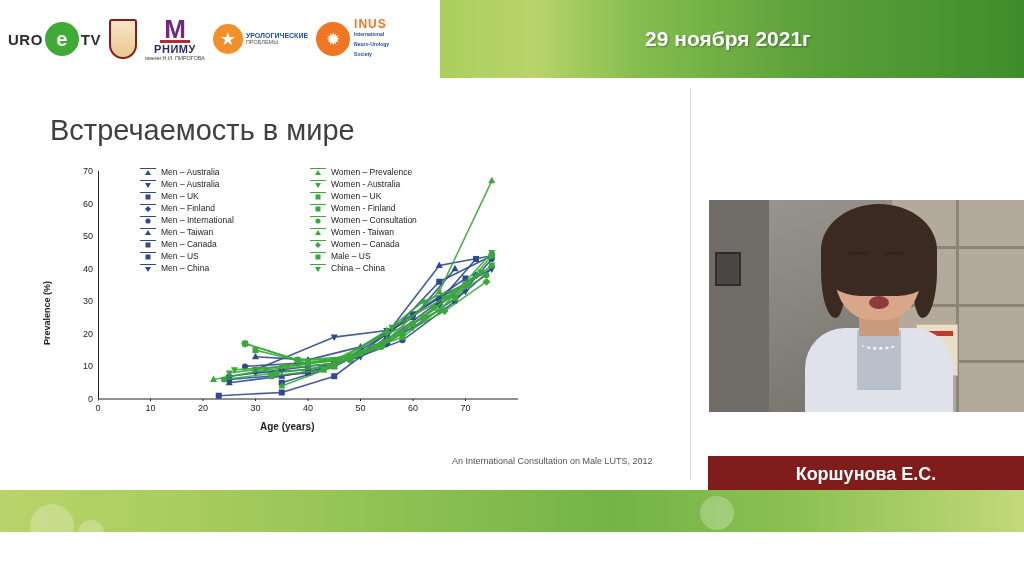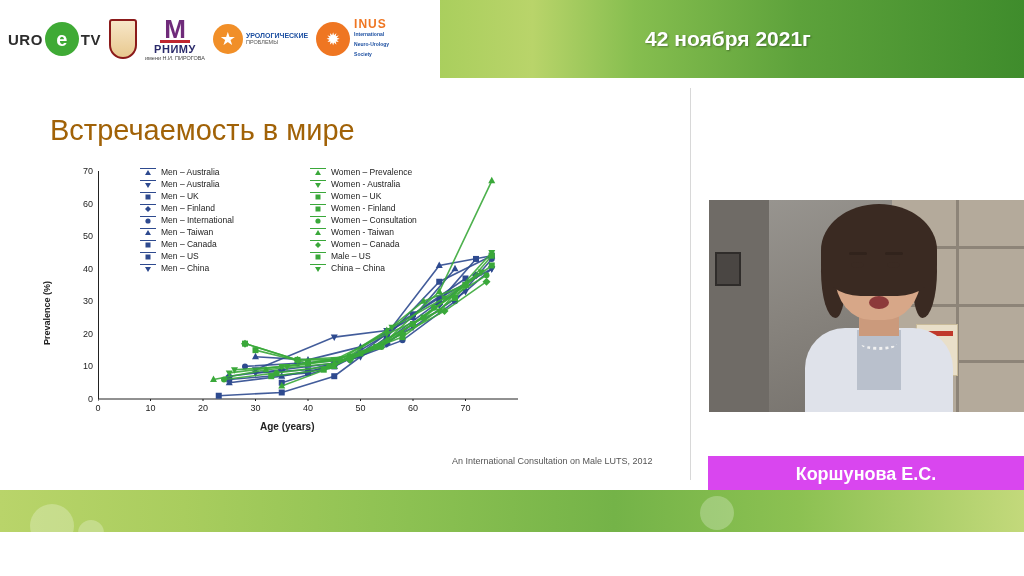--- a/index.html
+++ b/index.html
@@ -68,21 +68,21 @@
   .header-title .line1 { font-size: 21px; font-weight: bold; text-shadow: 1px 1px 2px rgba(0,0,0,.35); }
   .header-title .line2 { font-size: 21px; font-weight: bold; text-shadow: 1px 1px 2px rgba(0,0,0,.35); }
 
   
   .content { position: absolute; left: 0; top: 78px; width: 1024px; height: 412px; background: #fff; }
   .divider { position: absolute; left: 690px; top: 10px; width: 1px; height: 392px; background: #d8d8d8; }
 
   
   .slide { position: absolute; left: 0; top: 0; width: 690px; height: 412px; background: #fff; padding: 14px 20px; }
   .slide-title {
-    color: #a16207; font-size: 29px; font-weight: normal; margin: 22px 0 0 30px;
+    color: #404040; font-size: 29px; font-weight: normal; margin: 22px 0 0 30px;
     font-family: "Liberation Sans", sans-serif;
   }
   .chart-area { position: relative; margin: 16px 0 0 30px; width: 630px; height: 290px; }
 
   .axis-label-y {
     position: absolute; left: -8px; top: 150px; transform: rotate(-90deg) translate(-50%, 0);
     transform-origin: left top; font-size: 9px; font-weight: bold; color: #222; white-space: nowrap;
   }
   .axis-label-x {
     position: absolute; left: 210px; top: 258px; font-size: 10px; font-weight: bold; color: #222;
@@ -147,21 +147,21 @@
   .neck { position: absolute; left: 150px; top: 110px; width: 40px; height: 26px; background: #cb9a7c; }
   .body-coat {
     position: absolute; left: 96px; top: 128px; width: 148px; height: 90px;
     background: #dfe2ea; border-radius: 40px 40px 0 0;
   }
   .inner-top { position: absolute; left: 148px; top: 130px; width: 44px; height: 60px; background: #b9c0cc; }
   .necklace { position: absolute; left: 152px; top: 138px; width: 36px; height: 12px; border-bottom: 3px dotted #f1f1f1; border-radius: 50%; }
 
   .name-banner {
     position: absolute; left: 708px; top: 378px; width: 316px; height: 36px;
-    background: #d946ef; display: flex; align-items: center; justify-content: center;
+    background: #7f1d1d; display: flex; align-items: center; justify-content: center;
   }
   .name-banner span { color: #fff; font-size: 18px; font-weight: bold; }
 
   
   .footer {
     position: absolute; left: 0; top: 490px; width: 1024px; height: 86px;
     background: linear-gradient(90deg, #b9d46a 0%, #a9cd5e 18%, #8cc152 40%, #74b348 60%, #8cc152 78%, #c3d97b 100%);
   }
   .footer-white {
     position: absolute; left: 0; top: 532px; width: 1024px; height: 44px; background: #ffffff;
@@ -207,21 +207,21 @@
         <span class="inus-txt">
           <span class="inus-main">INUS</span>
           <span class="inus-sub">International</span>
           <span class="inus-sub">Neuro-Urology</span>
           <span class="inus-sub">Society</span>
         </span>
       </div>
     </div>
 
     <div class="header-title">
-      <div class="line2">42 ноября 2021г</div>
+      <div class="line2">29 ноября 2021г</div>
     </div>
   </div>
 
   <div class="content">
     <div class="divider"></div>
 
     <div class="slide">
       <div class="slide-title">Встречаемость в мире</div>
 
       <div class="chart-area">

